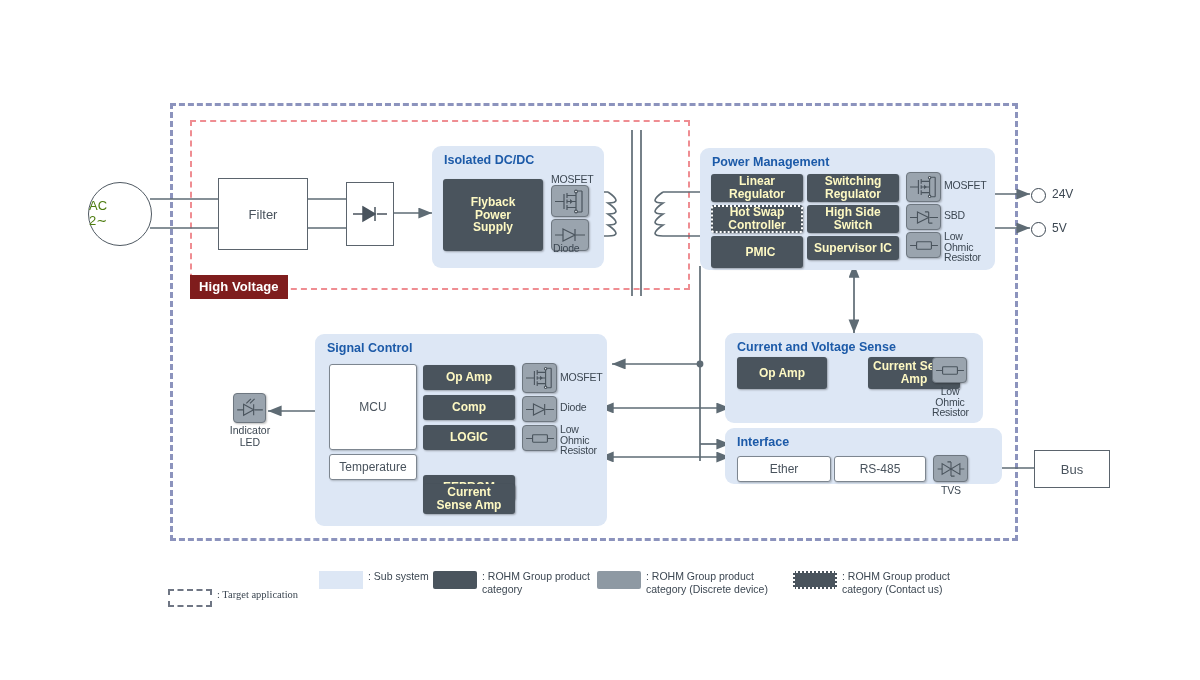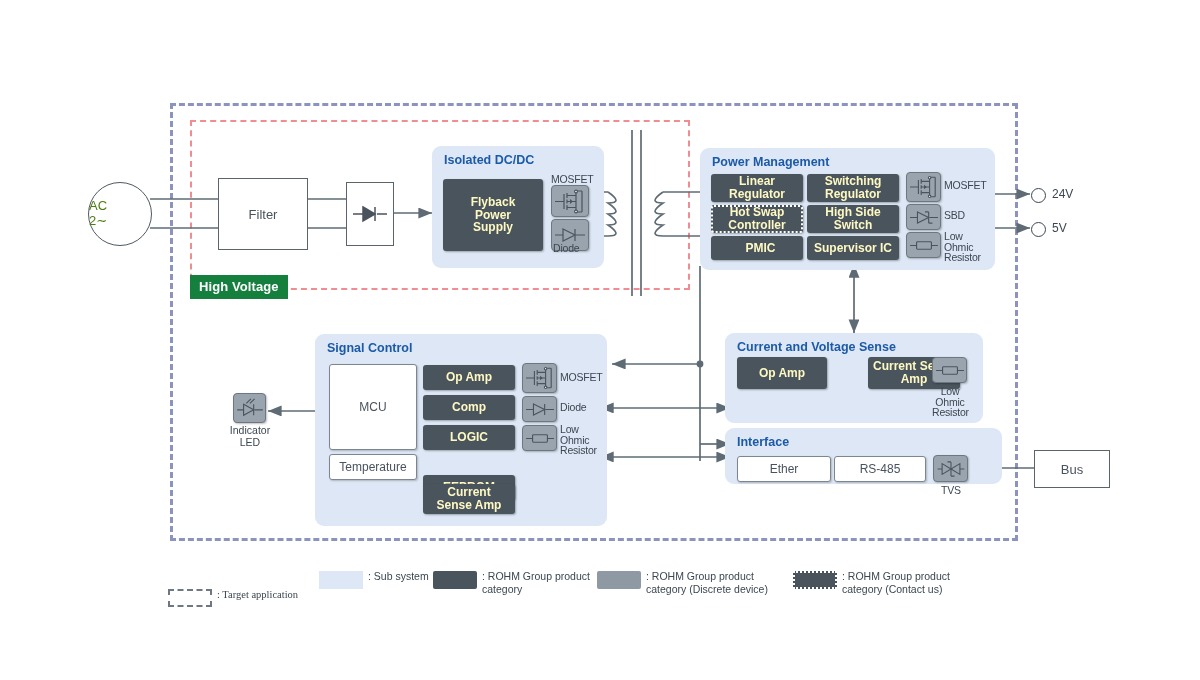--- a/index.html
+++ b/index.html
@@ -4,21 +4,21 @@
 <style>
   html,body{margin:0;padding:0;background:#ffffff;}
   body{width:1200px;height:680px;position:relative;overflow:hidden;
        font-family:"Liberation Sans","DejaVu Sans",sans-serif;color:#3c4752;}
   .abs{position:absolute;}
   
   #target-app-frame{left:170px;top:103px;width:848px;height:438px;
       border:3px dashed #8c93bd;box-sizing:border-box;}
   #hv-frame{left:190px;top:120px;width:500px;height:170px;
       border:2px dashed #ef8d92;box-sizing:border-box;}
-  #hv-label{left:190px;top:275px;background:#15803d;color:#ffffff;
+  #hv-label{left:190px;top:275px;background:#7f1d1d;color:#ffffff;
       font-weight:bold;font-size:13px;padding:4px 9px 5px 9px;letter-spacing:.1px;}
   
   .subsys{background:#dde7f5;border-radius:9px;}
   .subsys-title{position:absolute;left:12px;top:7px;color:#1c5aa8;
       font-weight:bold;font-size:12.5px;}
   
   .chip{position:absolute;display:flex;align-items:center;justify-content:center;
       text-align:center;line-height:1.08;box-sizing:border-box;}
   .chip.dark{background:#4a545d;color:#fef9c3;font-weight:bold;font-size:12px;
       border-radius:3px;box-shadow:1px 1px 2px rgba(0,0,0,.30);}
@@ -179,21 +179,21 @@
 Regulator</span>
 </div>
 <div class="chip dark contact" style="left:711px;top:205px;width:92px;height:28px;">
   <span style="white-space:pre-line">Hot Swap
 Controller</span>
 </div>
 <div class="chip dark" style="left:807px;top:205px;width:92px;height:28px;">
   <span style="white-space:pre-line">High Side
 Switch</span>
 </div>
-<div class="chip dark" style="left:711px;top:236px;width:92px;height:24px;padding-left:7px;">
+<div class="chip dark" style="left:711px;top:236px;width:92px;height:32px;padding-left:7px;">
   <span style="white-space:pre-line">PMIC</span>
 </div>
 <div class="chip dark" style="left:807px;top:236px;width:92px;height:24px;">
   <span style="white-space:pre-line">Supervisor IC</span>
 </div>
 <div class="chip disc" style="left:906px;top:172px;width:35px;height:30px;">
   <svg width="28" height="24" viewBox="0 0 30 25">
     <g stroke="#4a545d" stroke-width="1.2" fill="none">
       <path d="M0,12.5 L9,12.5 M9,5 L9,20"></path>
       <path d="M12,4 L12,9 M12,10.5 L12,14.5 M12,16 L12,21"></path>

